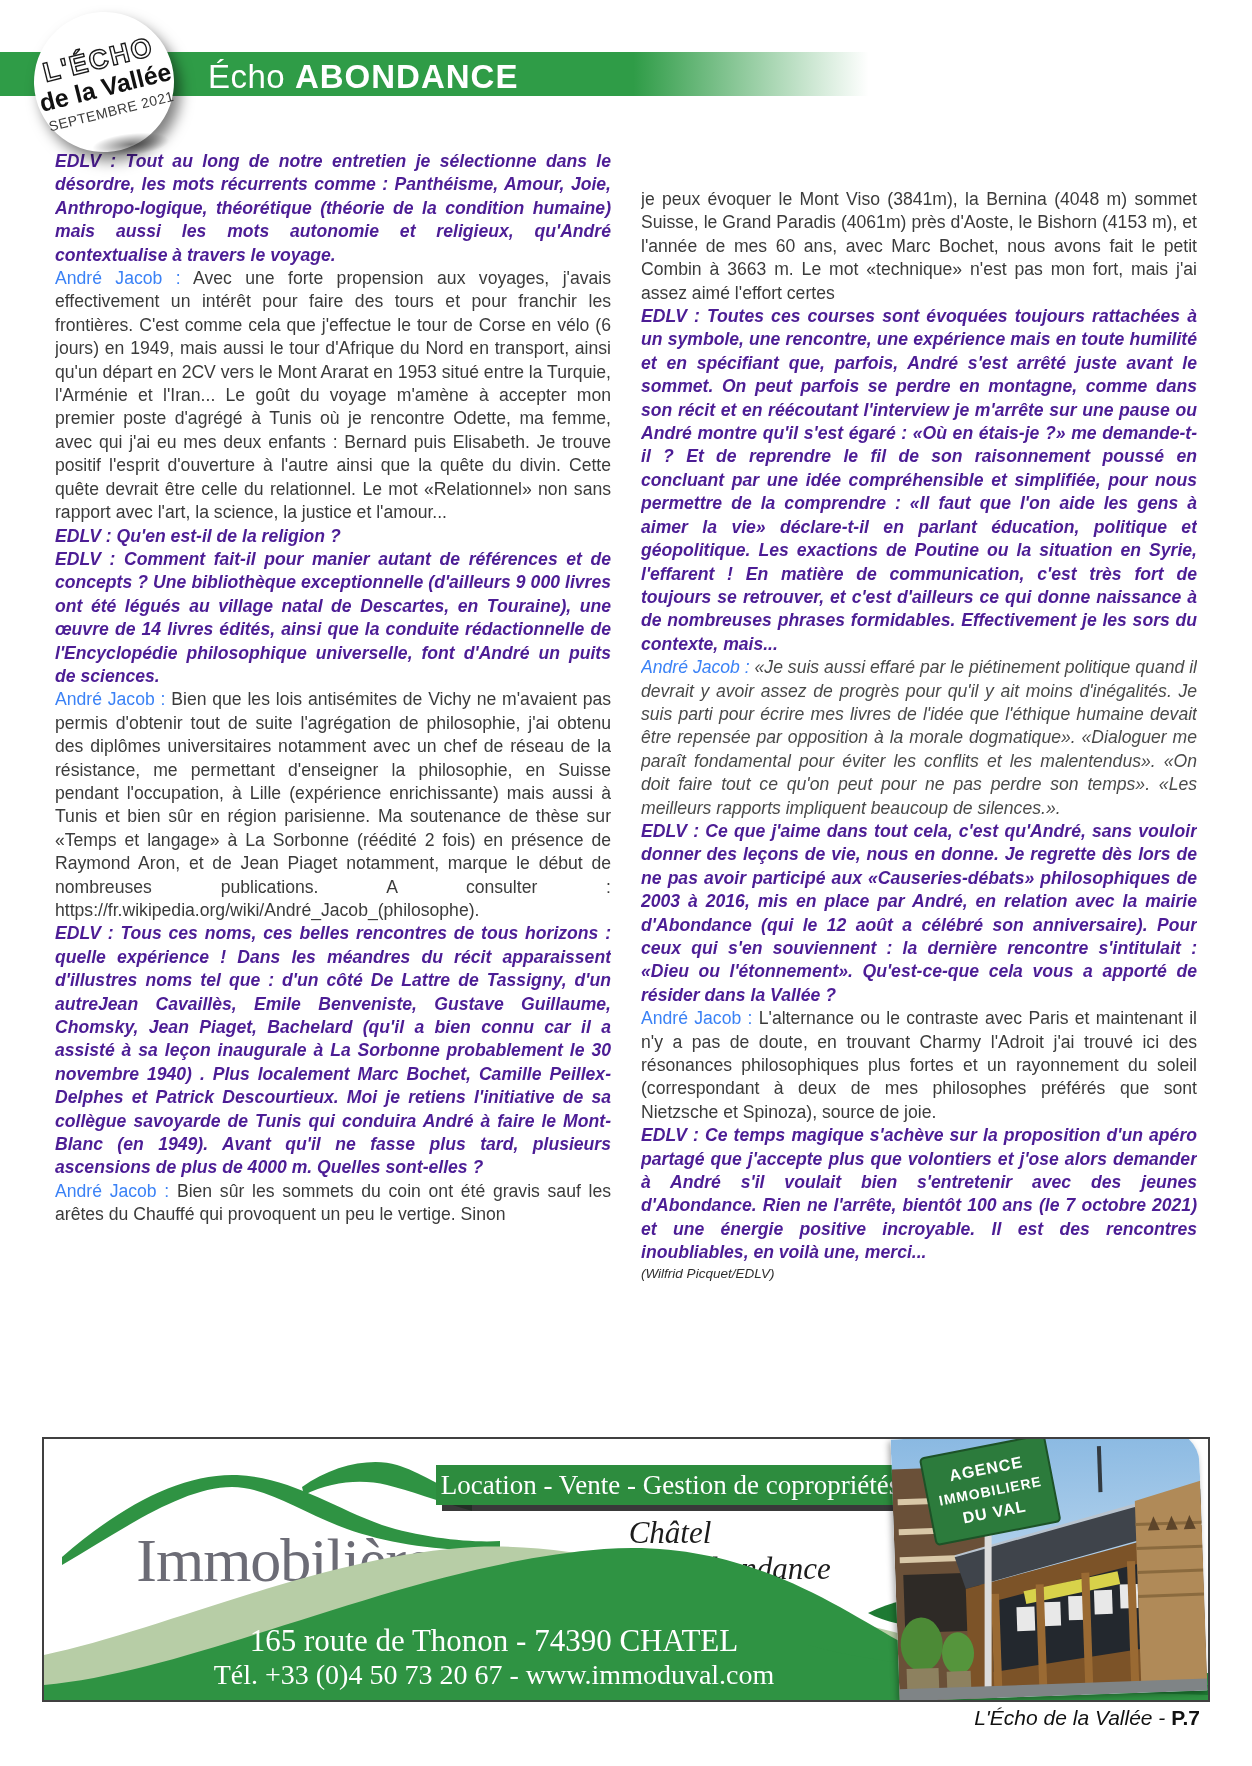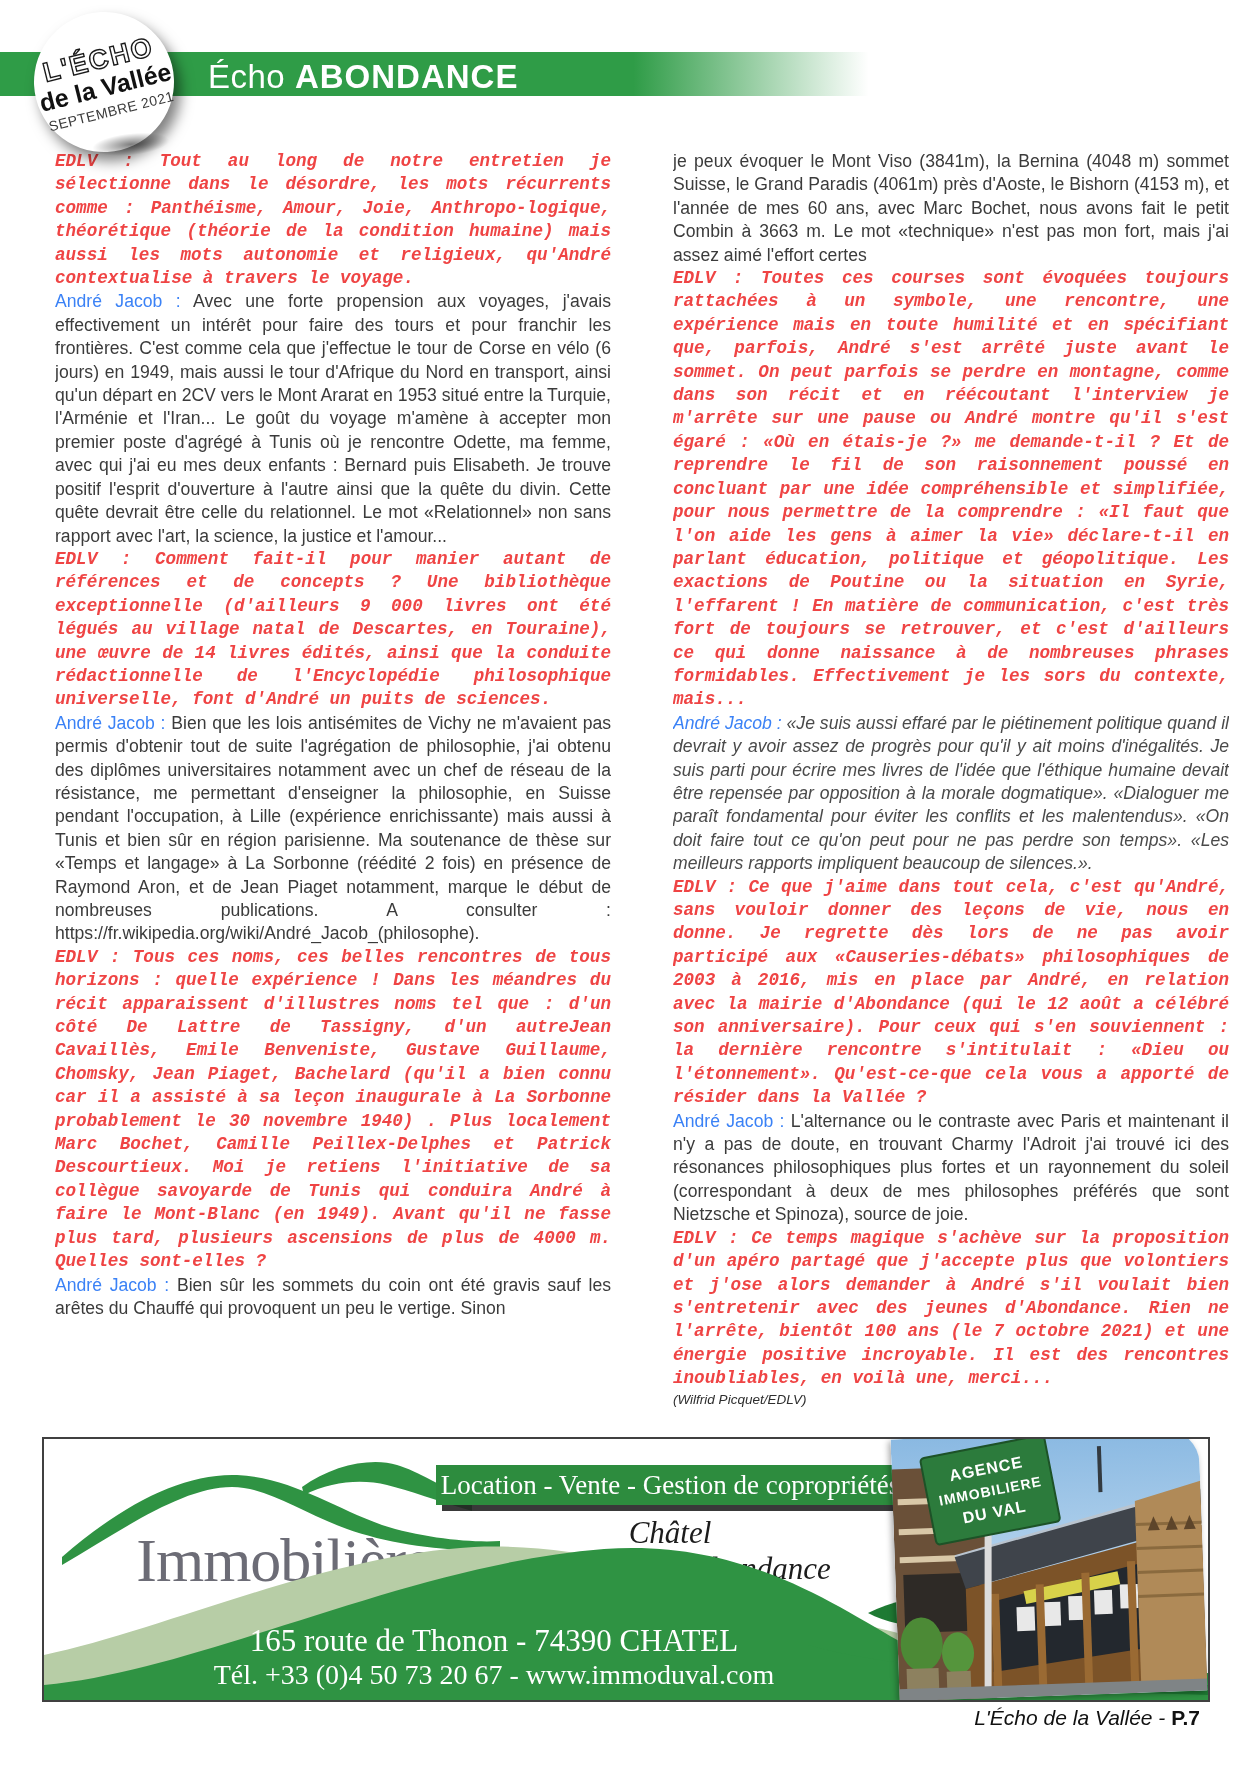--- a/index.html
+++ b/index.html
@@ -23,23 +23,23 @@
     transform:rotate(8deg);}
   .badge .l1{font-size:27px;font-weight:700;color:#fff;letter-spacing:2px;
     -webkit-text-stroke:1.4px #1a1a1a;}
   .badge .l2{font-size:25px;font-weight:700;color:#111;margin-top:-2px;}
   .badge .l3{font-size:14px;color:#3a3a3a;margin-top:2px;letter-spacing:.5px;}
 
   
   .col{position:absolute;top:150px;width:556px;font-size:17.6px;line-height:23.4px;
     text-align:justify;overflow:hidden;}
   #col-left{left:55px;height:1278px;}
-  #col-right{left:673px;height:1282px;}
+  #col-right{left:641px;height:1282px;margin-top:38px;}
   .col p{margin:0;padding:0;}
-  .question{color:#ef4444;font-weight:700;font-style:italic;font-family:Liberation Mono, monospace;}
+  .question{color:#4c1d95;font-weight:700;font-style:italic;}
   .answer{color:#3b3b3b;}
   .bodyp{color:#3b3b3b;}
   .quote{color:#4a4a4a;font-style:italic;}
   .credit{font-size:13.5px;font-style:italic;color:#2e2e2e;text-align:left;line-height:18px;}
   .spk{color:#3b82f6;}
 
   
   #ad{position:absolute;left:42px;top:1437px;width:1164px;height:261px;
     border:2px solid #404040;background:#fff;overflow:hidden;}
   #ad-mountains{position:absolute;left:8px;top:6px;width:460px;height:130px;}
@@ -80,20 +80,21 @@
 
   <div class="badge">
     <div class="l1">L'ÉCHO</div>
     <div class="l2">de la Vallée</div>
     <div class="l3">SEPTEMBRE 2021</div>
   </div>
 
   <div class="col" id="col-left">
       <p class="question">EDLV : Tout au long de notre entretien je sélectionne dans le désordre, les mots récurrents comme : Panthéisme, Amour, Joie, Anthropo-logique, théorétique (théorie de la condition humaine) mais aussi les mots autonomie et religieux, qu'André contextualise à travers le voyage.</p>
       <p class="answer"><span class="spk">André Jacob : </span>Avec une forte propension aux voyages, j'avais effectivement un intérêt pour faire des tours et pour franchir les frontières. C'est comme cela que j'effectue le tour de Corse en vélo (6 jours) en 1949, mais aussi le tour d'Afrique du Nord en transport, ainsi qu'un départ en 2CV vers le Mont Ararat en 1953 situé entre la Turquie, l'Arménie et l'Iran... Le goût du voyage m'amène à accepter mon premier poste d'agrégé à Tunis où je rencontre Odette, ma femme, avec qui j'ai eu mes deux enfants : Bernard puis Elisabeth. Je trouve positif l'esprit d'ouverture à l'autre ainsi que la quête du divin. Cette quête devrait être celle du relationnel. Le mot «Relationnel» non sans rapport avec l'art, la science, la justice et l'amour...</p>
+      <p class="question">EDLV : Qu'en est-il de la religion ?</p>
       <p class="question">EDLV : Comment fait-il pour manier autant de références et de concepts ? Une bibliothèque exceptionnelle (d'ailleurs 9 000 livres ont été légués au village natal de Descartes, en Touraine), une œuvre de 14 livres édités, ainsi que la conduite rédactionnelle de l'Encyclopédie philosophique universelle, font d'André un puits de sciences.</p>
       <p class="answer"><span class="spk">André Jacob : </span>Bien que les lois antisémites de Vichy ne m'avaient pas permis d'obtenir tout de suite l'agrégation de philosophie, j'ai obtenu des diplômes universitaires notamment avec un chef de réseau de la résistance, me permettant d'enseigner la philosophie, en Suisse pendant l'occupation, à Lille (expérience enrichissante) mais aussi à Tunis et bien sûr en région parisienne. Ma soutenance de thèse sur «Temps et langage» à La Sorbonne (réédité 2 fois) en présence de Raymond Aron, et de Jean Piaget notamment, marque le début de nombreuses publications. A consulter : https://fr.wikipedia.org/wiki/André_Jacob_(philosophe).</p>
       <p class="question">EDLV : Tous ces noms, ces belles rencontres de tous horizons : quelle expérience ! Dans les méandres du récit apparaissent d'illustres noms tel que : d'un côté De Lattre de Tassigny, d'un autreJean Cavaillès, Emile Benveniste, Gustave Guillaume, Chomsky, Jean Piaget, Bachelard (qu'il a bien connu car il a assisté à sa leçon inaugurale à La Sorbonne probablement le 30 novembre 1940) . Plus localement Marc Bochet, Camille Peillex-Delphes et Patrick Descourtieux. Moi je retiens l'initiative de sa collègue savoyarde de Tunis qui conduira André à faire le Mont-Blanc (en 1949). Avant qu'il ne fasse plus tard, plusieurs ascensions de plus de 4000 m. Quelles sont-elles ?</p>
       <p class="answer"><span class="spk">André Jacob : </span>Bien sûr les sommets du coin ont été gravis sauf les arêtes du Chauffé qui provoquent un peu le vertige. Sinon</p>
     </div>
   <div class="col" id="col-right">
       <p class="bodyp">je peux évoquer le Mont Viso (3841m), la Bernina (4048 m) sommet Suisse, le Grand Paradis (4061m) près d'Aoste, le Bishorn (4153 m), et l'année de mes 60 ans, avec Marc Bochet, nous avons fait le petit Combin à 3663 m. Le mot «technique» n'est pas mon fort, mais j'ai assez aimé l'effort certes</p>
       <p class="question">EDLV : Toutes ces courses sont évoquées toujours rattachées à un symbole, une rencontre, une expérience mais en toute humilité et en spécifiant que, parfois, André s'est arrêté juste avant le sommet. On peut parfois se perdre en montagne, comme dans son récit et en réécoutant l'interview je m'arrête sur une pause ou André montre qu'il s'est égaré : «Où en étais-je ?» me demande-t-il ? Et de reprendre le fil de son raisonnement poussé en concluant par une idée compréhensible et simplifiée, pour nous permettre de la comprendre : «Il faut que l'on aide les gens à aimer la vie» déclare-t-il en parlant éducation, politique et géopolitique. Les exactions de Poutine ou la situation en Syrie, l'effarent ! En matière de communication, c'est très fort de toujours se retrouver, et c'est d'ailleurs ce qui donne naissance à de nombreuses phrases formidables. Effectivement je les sors du contexte, mais...</p>
       <p class="quote"><span class="spk">André Jacob : </span>«Je suis aussi effaré par le piétinement politique quand il devrait y avoir assez de progrès pour qu'il y ait moins d'inégalités. Je suis parti pour écrire mes livres de l'idée que l'éthique humaine devait être repensée par opposition à la morale dogmatique». «Dialoguer me paraît fondamental pour éviter les conflits et les malentendus». «On doit faire tout ce qu'on peut pour ne pas perdre son temps». «Les meilleurs rapports impliquent beaucoup de silences.».</p>
       <p class="question">EDLV : Ce que j'aime dans tout cela, c'est qu'André, sans vouloir donner des leçons de vie, nous en donne. Je regrette dès lors de ne pas avoir participé aux «Causeries-débats» philosophiques de 2003 à 2016, mis en place par André, en relation avec la mairie d'Abondance (qui le 12 août a célébré son anniversaire). Pour ceux qui s'en souviennent : la dernière rencontre s'intitulait : «Dieu ou l'étonnement». Qu'est-ce-que cela vous a apporté de résider dans la Vallée ?</p>

